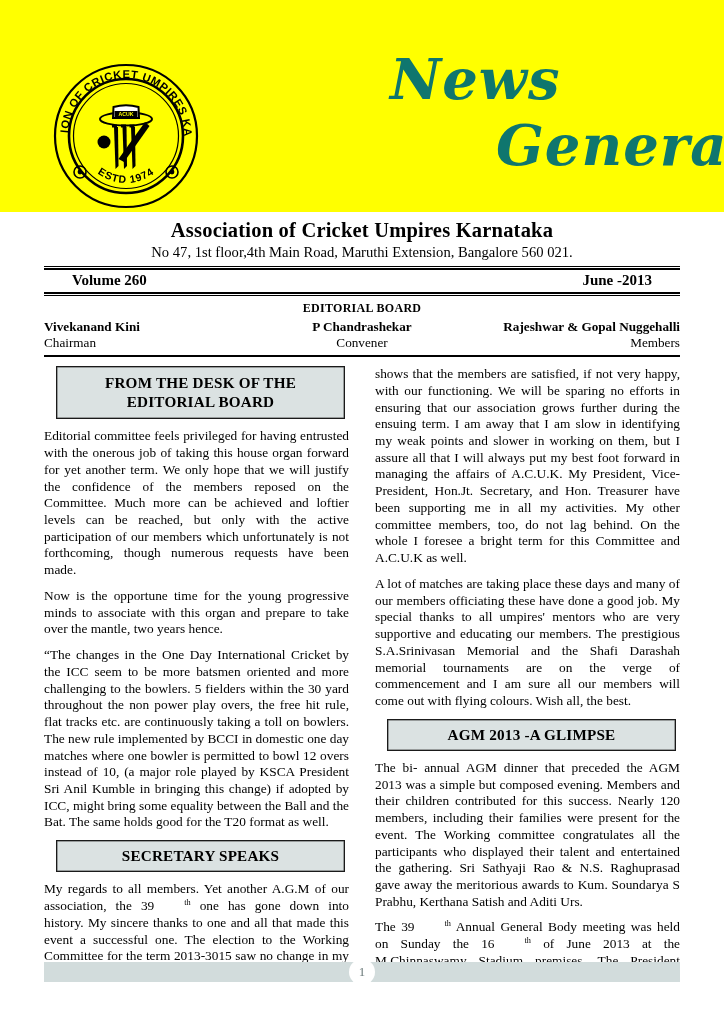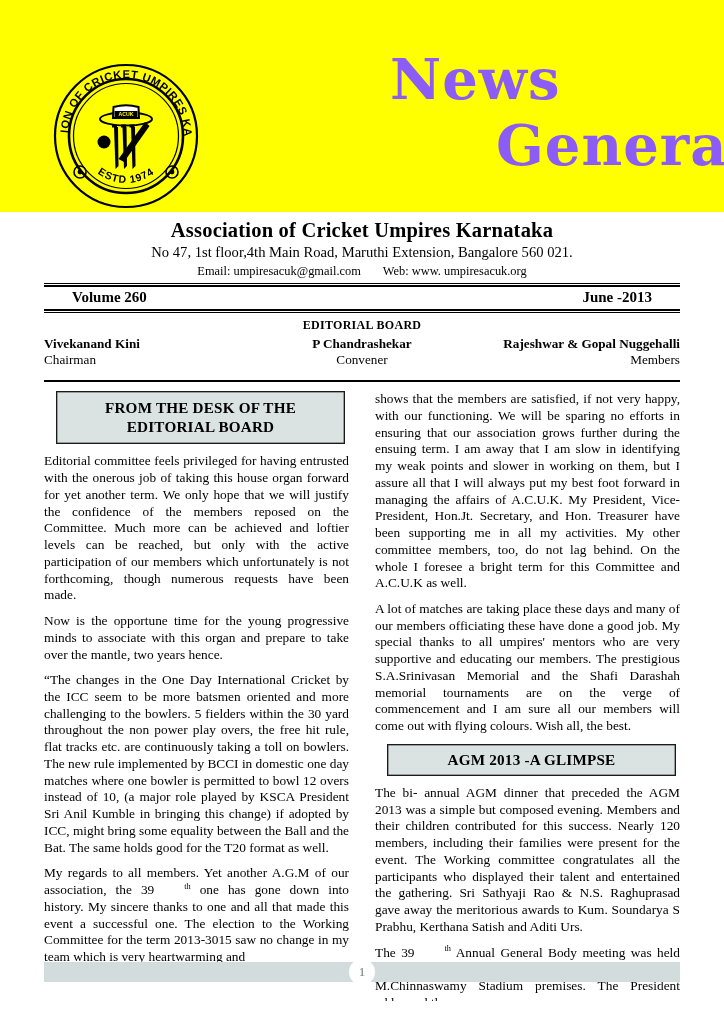--- a/index.html
+++ b/index.html
@@ -37,22 +37,23 @@
     position: absolute;
     left: 368px;
     top: 44px;
     width: 330px;
     height: 160px;
   }
   .wordmark .w-news,
   .wordmark .w-letter {
     position: absolute;
     font-family: "DejaVu Serif", "Liberation Serif", serif;
-    font-weight: bold;
-    color: #8b5cf6;
+    font-style: italic;
+    font-weight: bold;
+    color: #0f766e;
     letter-spacing: 1px;
     white-space: nowrap;
   }
   .wordmark .w-news {
     left: 22px;
     top: 2px;
     font-size: 56px;
   }
   .wordmark .w-letter {
     left: 128px;
@@ -110,21 +111,21 @@
     text-align: center;
     font-size: 12px;
     font-weight: bold;
     letter-spacing: 0.3px;
     padding-bottom: 3px;
   }
   .edboard-people {
     display: flex;
     justify-content: space-between;
     font-size: 13.2px;
-    padding-bottom: 12px;
+    padding-bottom: 4px;
   }
   .ed-col { width: 33%; }
   .ed-col.c1 { text-align: left; }
   .ed-col.c2 { text-align: center; }
   .ed-col.c3 { text-align: right; }
   .ed-name { font-weight: bold; line-height: 1.22; }
   .ed-role { font-weight: normal; line-height: 1.22; }
   .edboard-rule {
     border-bottom: 2px solid #000;
   }
@@ -249,25 +250,20 @@
 
   <div class="wordmark">
     <span class="w-news">News</span>
     <span class="w-letter">General</span>
   </div>
 </div>
 
 <div class="titleblock">
   <div class="org-name">Association of Cricket Umpires Karnataka</div>
   <div class="org-addr">No 47, 1st floor,4th Main Road, Maruthi Extension, Bangalore 560 021.</div>
-  <div class="org-contact">
-    <span>Email: umpiresacuk@gmail.com</span>
-    <span class="sp"></span>
-    <span>Web: www. umpiresacuk.org</span>
-  </div>
 </div>
 
 <div class="volbar">
   <div class="volbar-inner">
     <span>Volume 260</span>
     <span>June -2013</span>
   </div>
 </div>
 
 <div class="edboard">
@@ -292,20 +288,21 @@
 <div class="columns">
 
   <div class="col">
 
     <div class="sec-head tall">FROM THE DESK OF THE EDITORIAL BOARD</div>
 
     <p class="body">Editorial committee feels privileged for having entrusted with the onerous job of taking this house organ forward for yet another term.  We only hope that we will justify the confidence of the members reposed on the Committee.   Much more can be achieved and loftier levels can be reached, but only with the active participation of our members which unfortunately is not forthcoming, though numerous requests have been made.</p>
     <p class="body">Now is the opportune time for the young progressive minds to associate with this organ and prepare to take over the mantle, two years hence.</p>
     <p class="body tight"> “The changes in the One Day International Cricket by the ICC seem to be more batsmen oriented and more challenging to the bowlers.  5 fielders within the 30 yard throughout the non power play overs, the free hit rule, flat tracks etc. are continuously taking a toll on bowlers. The new rule implemented by BCCI in domestic one day matches where one bowler is permitted to bowl 12 overs instead of 10,  (a major role played by KSCA President Sri Anil Kumble in bringing this change) if adopted by ICC, might bring some equality between the Ball and the Bat. The same holds good for the T20 format as well.</p>
 
+    <div class="sec-head">SECRETARY SPEAKS</div>
 
     <p class="body"><span>My regards to all members.  Yet another A.G.M of our association, the 39</span><sup>th</sup><span> one has gone down into history.  My sincere thanks to one and all that made this event a successful one.   The election to the Working Committee for the term 2013-3015 saw no change in my team which is very heartwarming and</span></p>
   </div>
 
   <div class="col">
 
     <p class="body">shows that the members are satisfied, if not very happy, with our functioning. We will be sparing no efforts in ensuring that our association grows further during the ensuing term. I am away that I am slow in identifying my weak points and slower in working on them, but I assure all that I will always put my best foot forward in managing the affairs of A.C.U.K. My President, Vice-President, Hon.Jt. Secretary, and Hon. Treasurer have been supporting me in all my activities.  My other committee members, too, do not lag behind.  On the whole I foresee a bright term for this Committee and A.C.U.K as well.</p>
     <p class="body tight">A lot of matches are taking place these days and many of our members officiating these have done a good job.  My special thanks to all umpires' mentors who are very supportive and educating our members. The prestigious S.A.Srinivasan Memorial and the Shafi Darashah memorial tournaments are on the verge of commencement and I am sure all our members will come out with flying colours.  Wish all, the best.</p>
 
     <div class="sec-head">AGM 2013 -A GLIMPSE</div>

